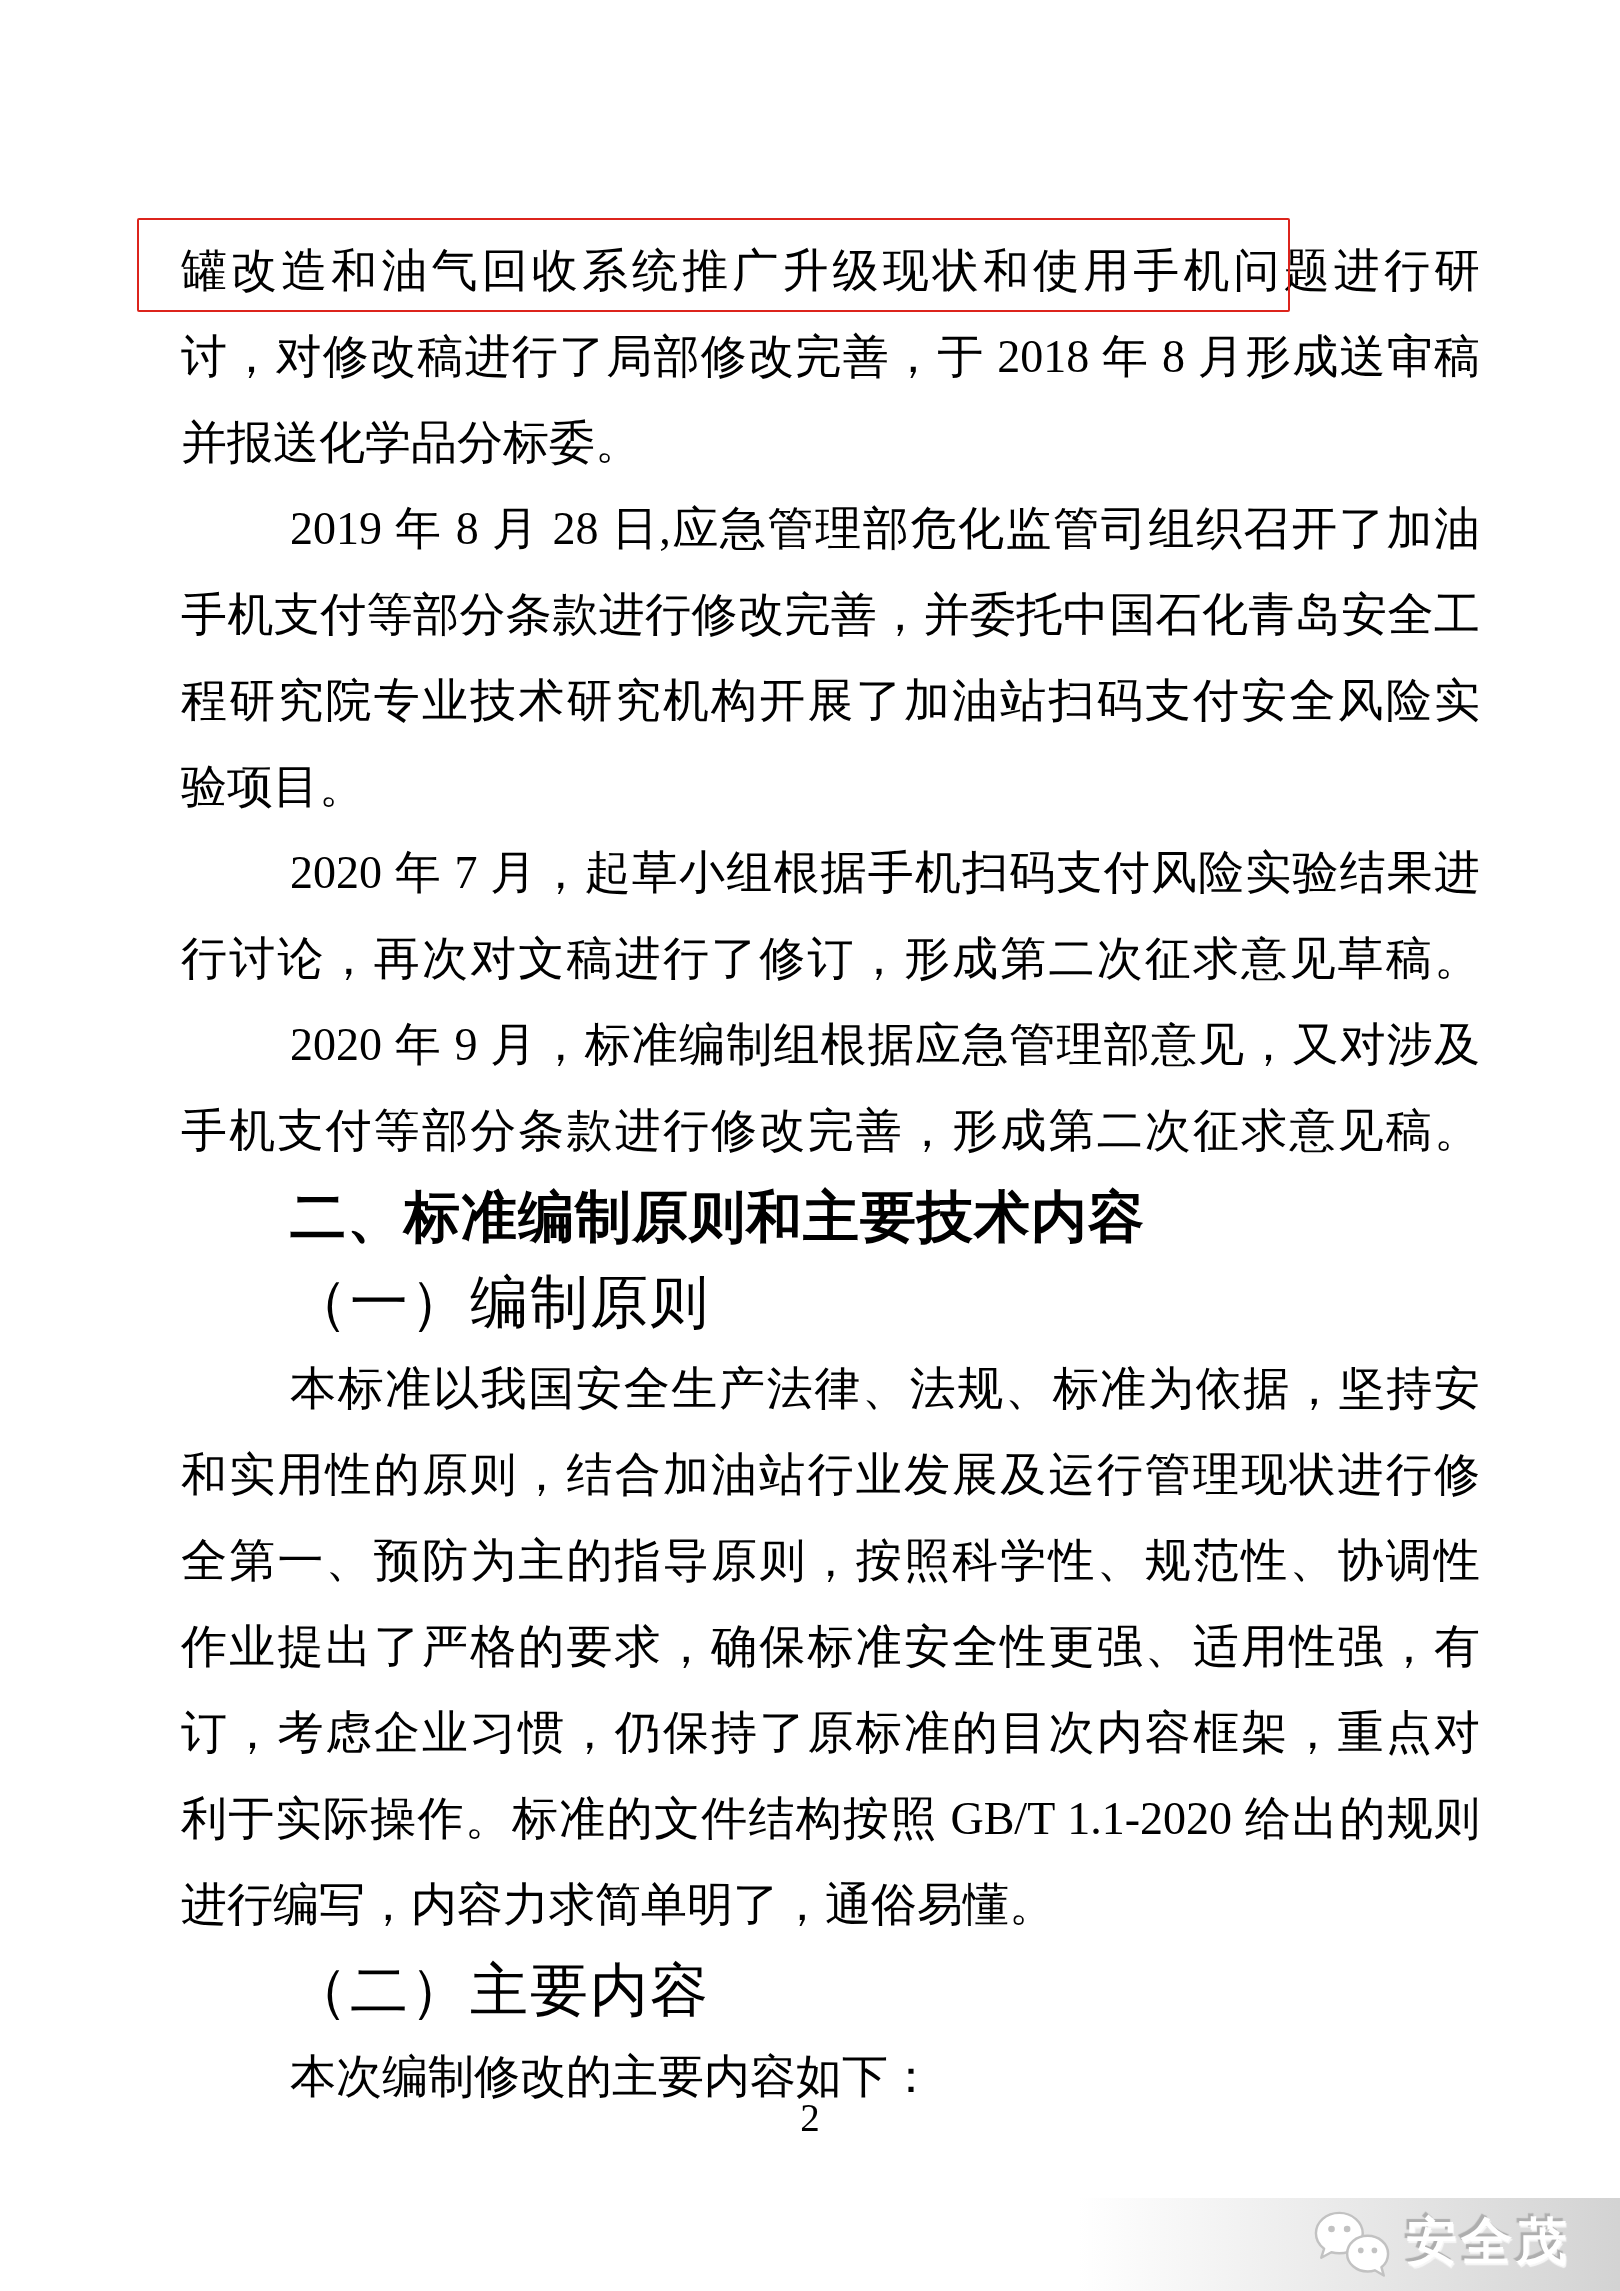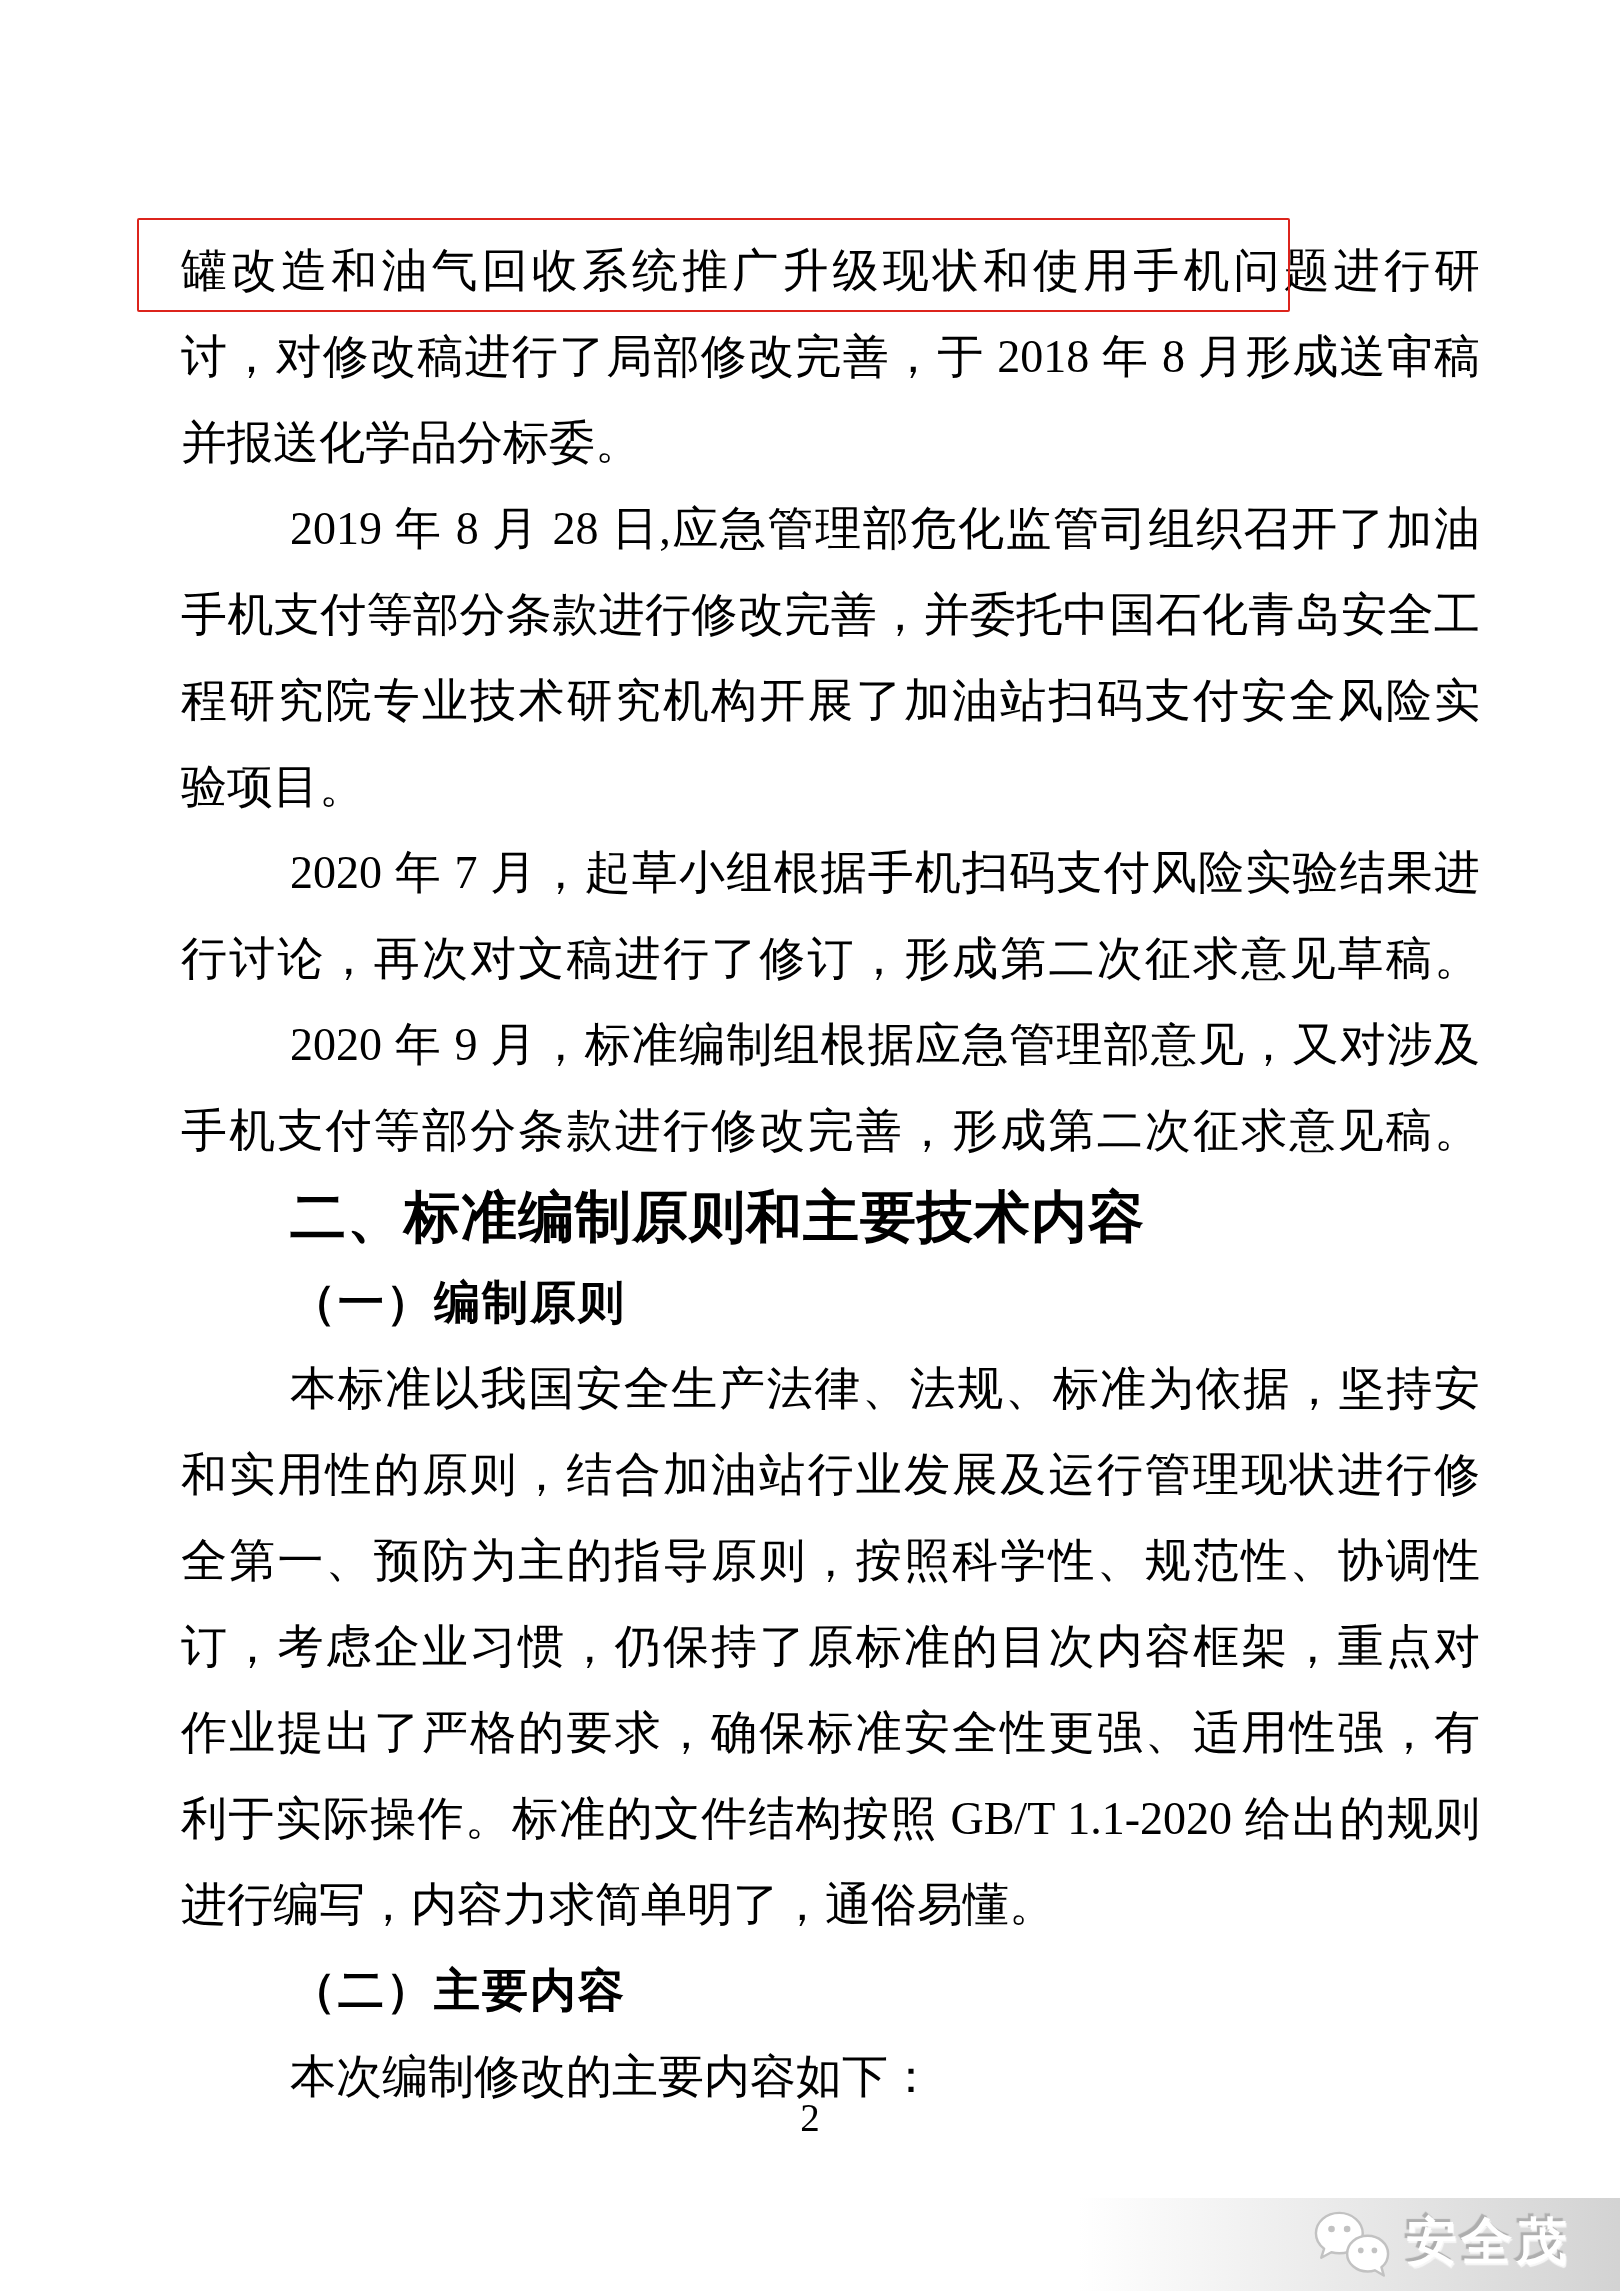--- a/index.html
+++ b/index.html
@@ -14,21 +14,21 @@
     position:absolute;left:181px;right:140px;top:228px;
     font-size:46px;
   }
   .ln{height:86px;line-height:86px;overflow:visible;}
   .j{text-align:justify;text-align-last:justify;}
   .ind{text-indent:109px;}
   .h1{
     font-family:"Liberation Sans","DejaVu Sans",sans-serif;
     font-weight:bold;font-size:56px;letter-spacing:1px;
   }
-  .h2{font-weight:bold;font-size:46px;letter-spacing:2px;}
+  .h2{font-weight:normal;font-size:58px;letter-spacing:2px;}
   
   .redbox{
     position:absolute;left:137px;top:218px;width:1149px;height:90px;
     border:2.9px solid #dc241c;border-radius:2px;
     background:transparent;pointer-events:none;z-index:5;
   }
   
   .pagenum{
     position:absolute;top:2096px;left:0;width:100%;
     text-align:center;font-size:39px;line-height:43px;
@@ -63,22 +63,22 @@
   <div class="ln">验项目。</div>
   <div class="ln j ind">2020 年 7 月，起草小组根据手机扫码支付风险实验结果进</div>
   <div class="ln j">行讨论，再次对文稿进行了修订，形成第二次征求意见草稿。</div>
   <div class="ln j ind">2020 年 9 月，标准编制组根据应急管理部意见，又对涉及</div>
   <div class="ln j">手机支付等部分条款进行修改完善，形成第二次征求意见稿。</div>
   <div class="ln h1 ind">二、标准编制原则和主要技术内容</div>
   <div class="ln h2 ind">（一）编制原则</div>
   <div class="ln j ind">本标准以我国安全生产法律、法规、标准为依据，坚持安</div>
   <div class="ln j">和实用性的原则，结合加油站行业发展及运行管理现状进行修</div>
   <div class="ln j">全第一、预防为主的指导原则，按照科学性、规范性、协调性</div>
+  <div class="ln j">作业提出了严格的要求，确保标准安全性更强、适用性强，有</div>
   <div class="ln j">订，考虑企业习惯，仍保持了原标准的目次内容框架，重点对</div>
-  <div class="ln j">作业提出了严格的要求，确保标准安全性更强、适用性强，有</div>
   <div class="ln j">利于实际操作。标准的文件结构按照 GB/T 1.1-2020 给出的规则</div>
   <div class="ln">进行编写，内容力求简单明了，通俗易懂。</div>
   <div class="ln h2 ind">（二）主要内容</div>
   <div class="ln ind">本次编制修改的主要内容如下：</div>
 </div>
 
 <div class="pagenum">2</div>
 
 <div class="wm-strip">
   <span class="wm-icon">

